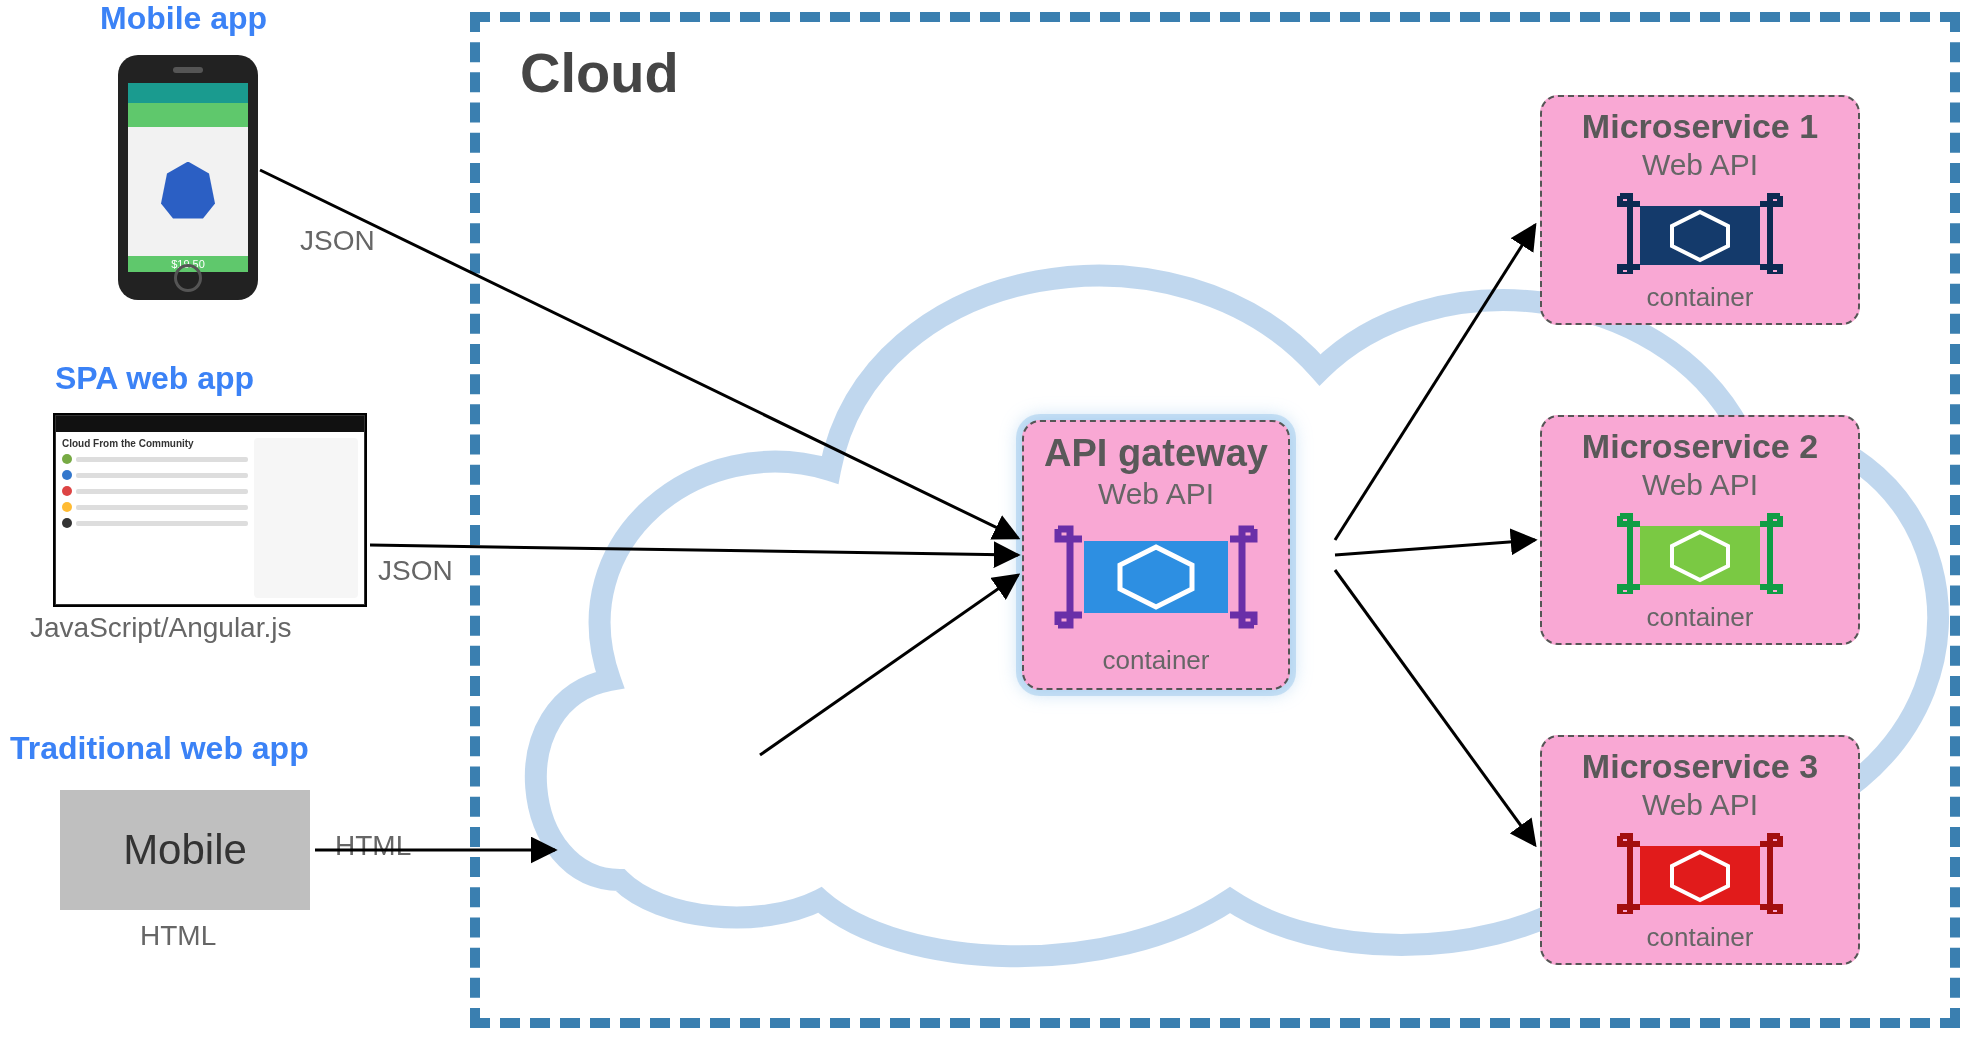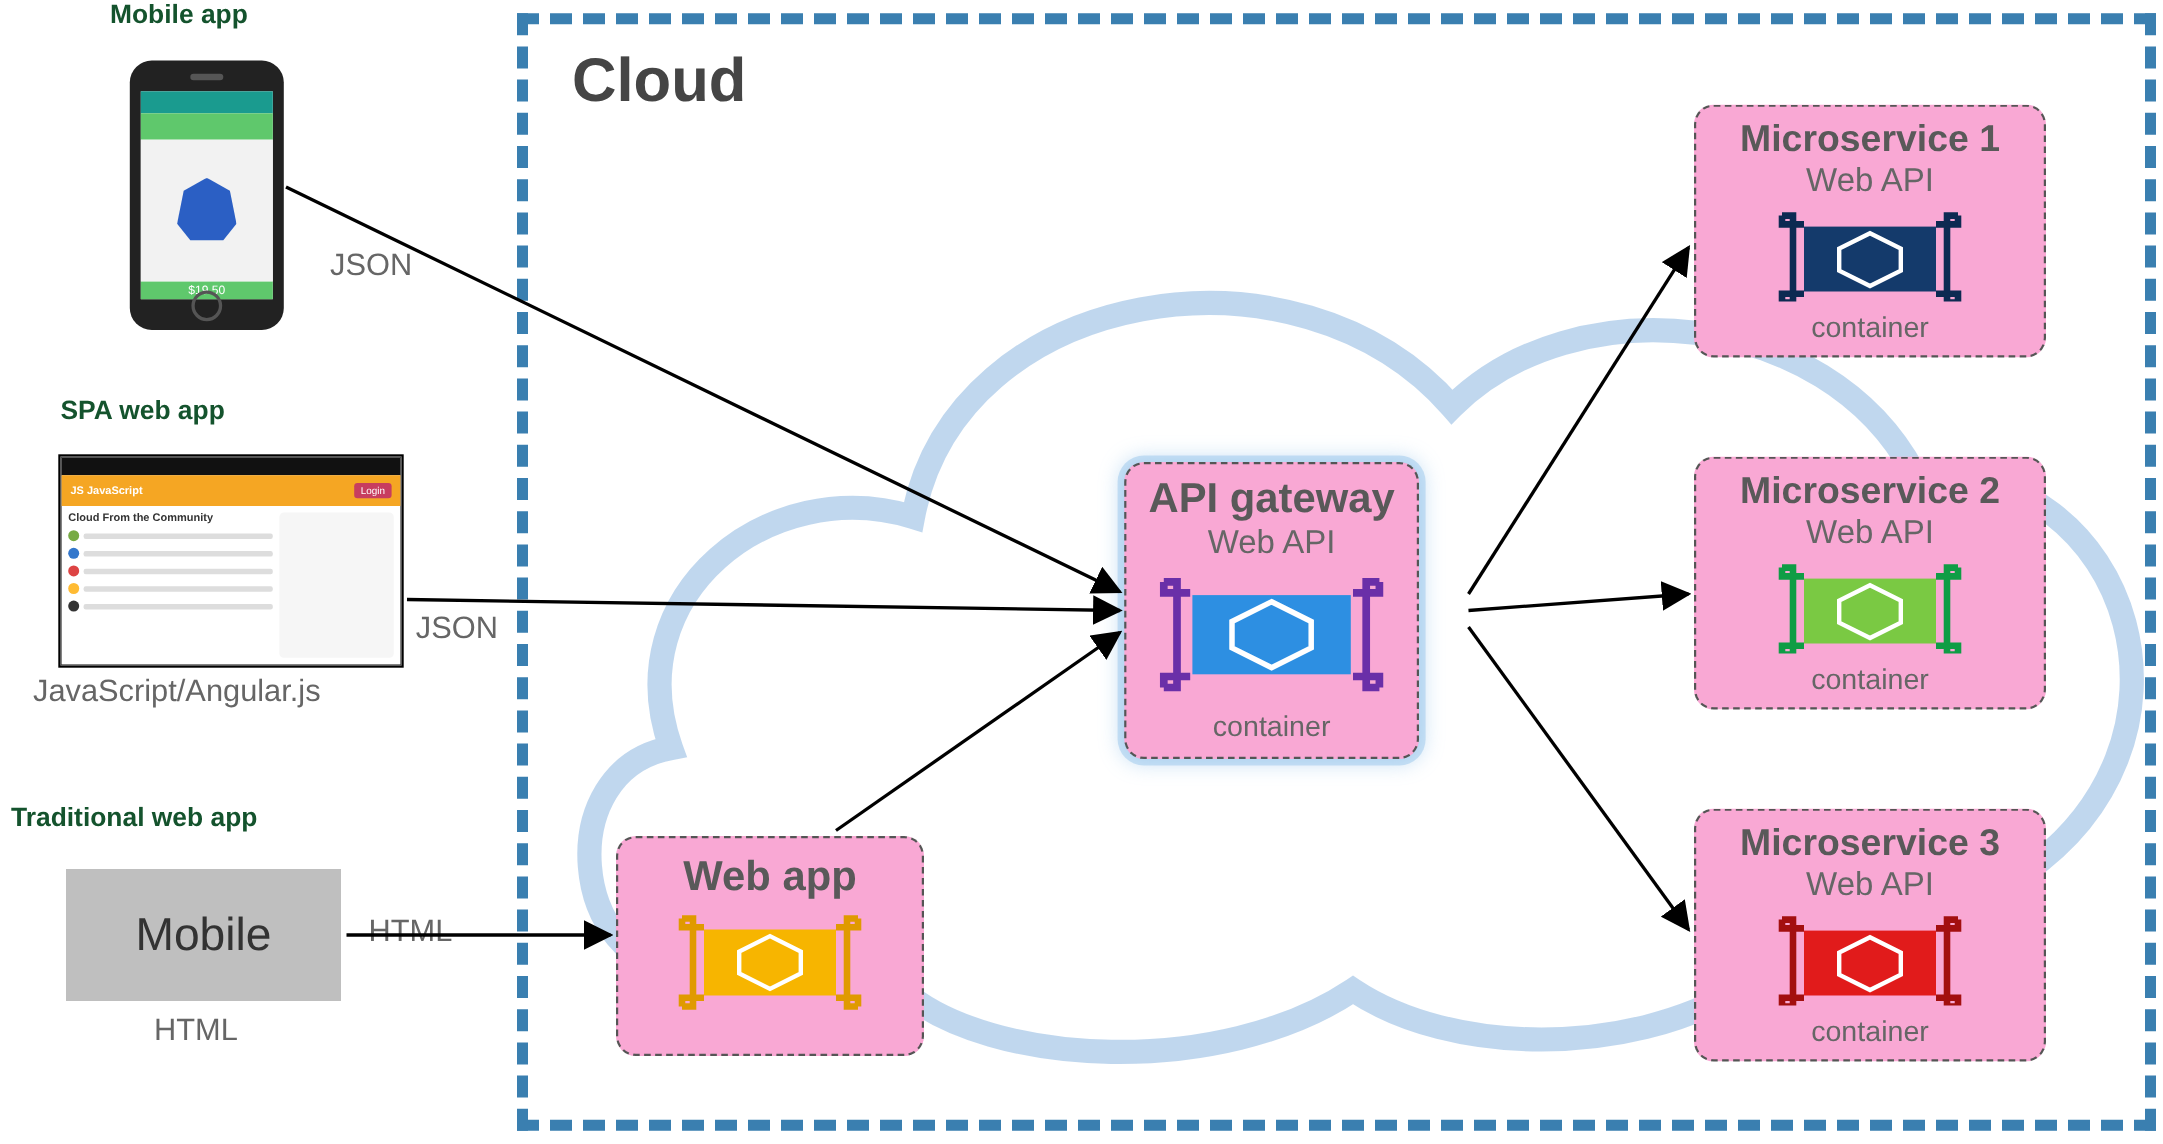--- a/index.html
+++ b/index.html
@@ -1,19 +1,19 @@
 <!DOCTYPE html>
 <html><head>
 <meta charset="utf-8">
 <style>
   * { box-sizing: border-box; margin: 0; padding: 0; }
   html, body { width: 1966px; height: 1040px; font-family: "Segoe UI", Arial, sans-serif; background: #fff; }
   .stage { position: relative; width: 1966px; height: 1040px; }
   .abs { position: absolute; }
-  .title { color: #14532d; font-weight: 700; font-size: 24px; }
+  .title { color: #3b82f6; font-weight: 700; font-size: 32px; }
   .subtitle { color: #666; font-size: 28px; }
   .label-cloud { color: #454545; font-weight: 700; font-size: 56px; }
   .ms-box, .api-box, .web-box {
     border: 2px dashed #555;
     border-radius: 18px;
     background: #f9a8d4;
     display: flex;
     flex-direction: column;
     align-items: center;
   }
@@ -85,24 +85,20 @@
           <div class="hoodie"></div>
         </div>
       <div class="phone-price">$19.50</div>
     </div>
   </div>
   <div class="abs subtitle" style="left:300px; top:225px;">JSON</div>
 
   <div class="abs title" style="left:55px; top:360px;">SPA web app</div>
   <div class="abs spa-win" style="left:55px; top:415px;">
     <div class="spa-top1"></div>
-    <div class="spa-top2">
-        <span class="t">JS JavaScript</span>
-        <span class="btn">Login</span>
-      </div>
     <div class="spa-body">
       <div class="spa-left">
         <div class="spa-h">Cloud From the Community</div>
         <div class="spa-row">
             <div class="spa-dot" style="background:#7a4;"></div>
             <div class="spa-line"></div>
           </div>
         <div class="spa-row">
             <div class="spa-dot" style="background:#37c;"></div>
             <div class="spa-line"></div>
@@ -126,31 +122,20 @@
   <div class="abs subtitle" style="left:30px; top:612px;">JavaScript/Angular.js</div>
   <div class="abs subtitle" style="left:378px; top:555px;">JSON</div>
 
   <div class="abs title" style="left:10px; top:730px;">Traditional web app</div>
   <div class="abs browser-box" style="left:60px; top:790px;">
     <span>Mobile</span>
   </div>
   <div class="abs subtitle" style="left:140px; top:920px;">HTML</div>
   <div class="abs subtitle" style="left:335px; top:830px;">HTML</div>
 
-  <div class="abs web-box" style="left:560px; top:760px; width:280px; height:200px;">
-    <div class="ms-title" style="font-size:38px; margin-top:14px;">Web app</div>
-    <svg class="container-glyph" width="180" height="100">
-      <g>
-        <path d="M10 10 h10 v80 h-10 M10 10 v8 h20 M10 90 v-8 h20" stroke="#e09a00" stroke-width="6" fill="none"></path>
-        <path d="M170 10 h-10 v80 h10 M170 10 v8 h-20 M170 90 v-8 h-20" stroke="#e09a00" stroke-width="6" fill="none"></path>
-        <rect x="30" y="20" width="120" height="60" fill="#f7b500"></rect>
-        <polygon points="90,26 118,40 118,60 90,74 62,60 62,40" fill="none" stroke="#fff" stroke-width="4"></polygon>
-      </g>
-    </svg>
-  </div>
 
   <div class="abs api-box" style="left:1022px; top:420px; width:268px; height:270px;">
     <div class="ms-title" style="font-size:38px;">API gateway</div>
     <div class="ms-sub">Web API</div>
     <svg class="container-glyph" width="220" height="120">
       <g>
         <path d="M12 12 h12 v96 h-12 M12 12 v10 h24 M12 108 v-10 h24" stroke="#6a2fa8" stroke-width="7" fill="none"></path>
         <path d="M208 12 h-12 v96 h12 M208 12 v10 h-24 M208 108 v-10 h-24" stroke="#6a2fa8" stroke-width="7" fill="none"></path>
         <rect x="38" y="24" width="144" height="72" fill="#2d8fe2"></rect>
         <polygon points="110,30 146,48 146,72 110,90 74,72 74,48" fill="none" stroke="#fff" stroke-width="5"></polygon>

